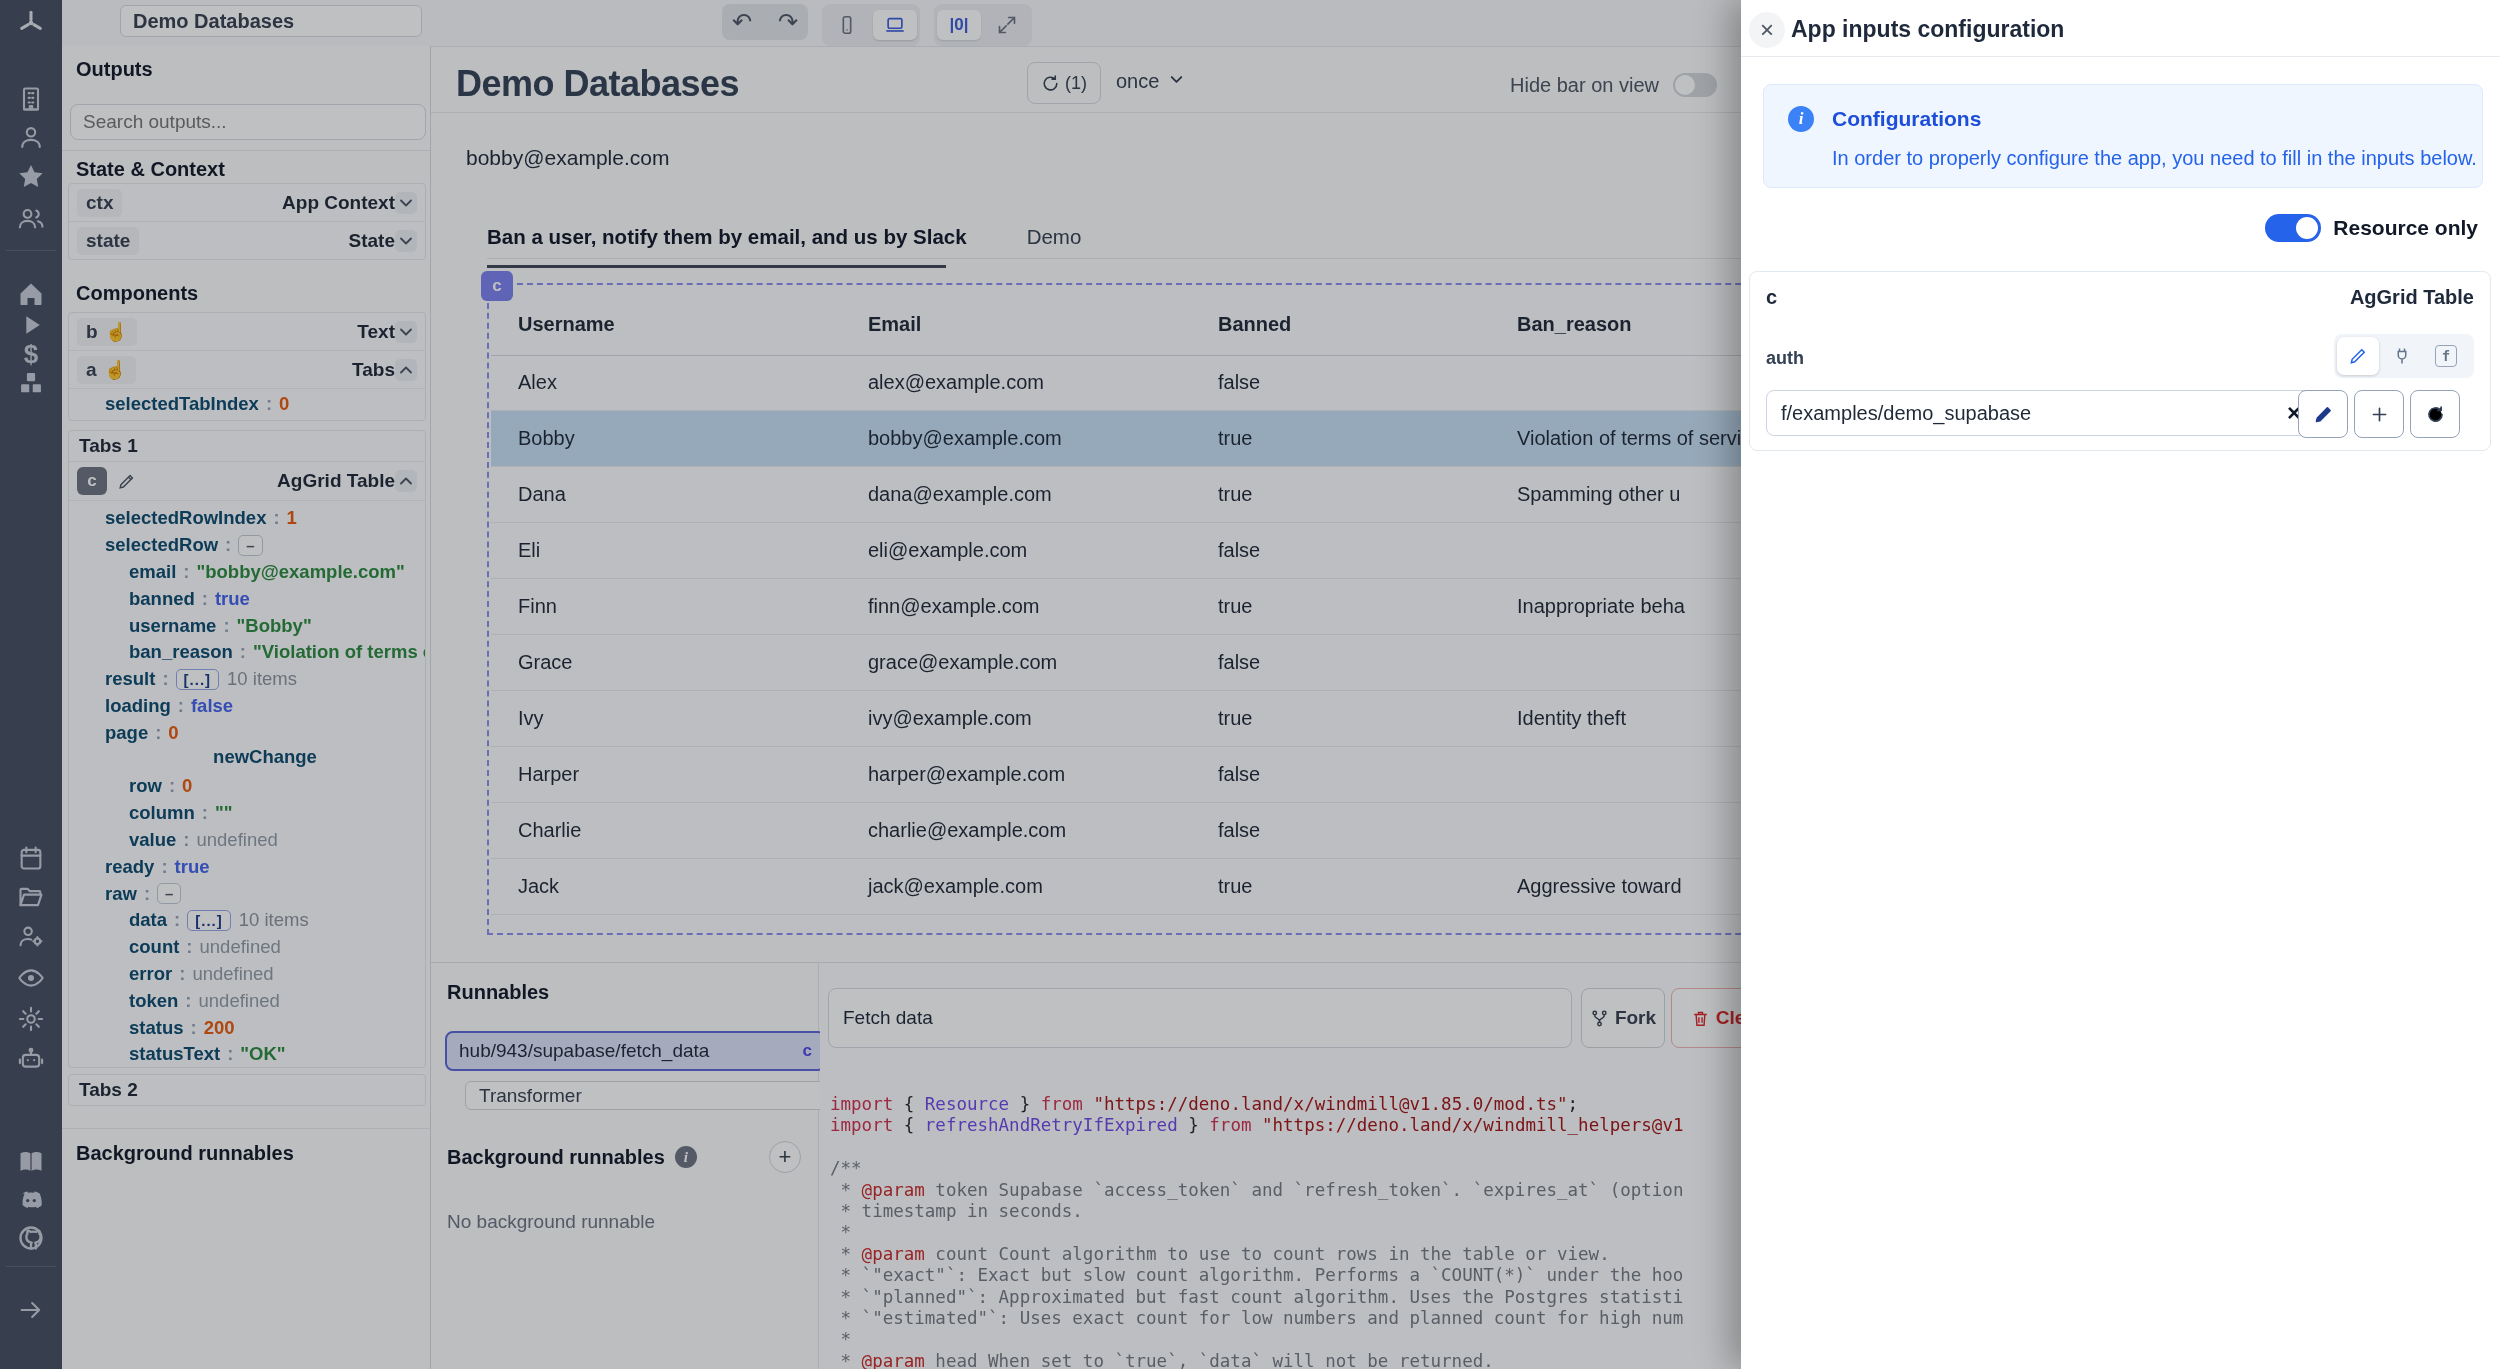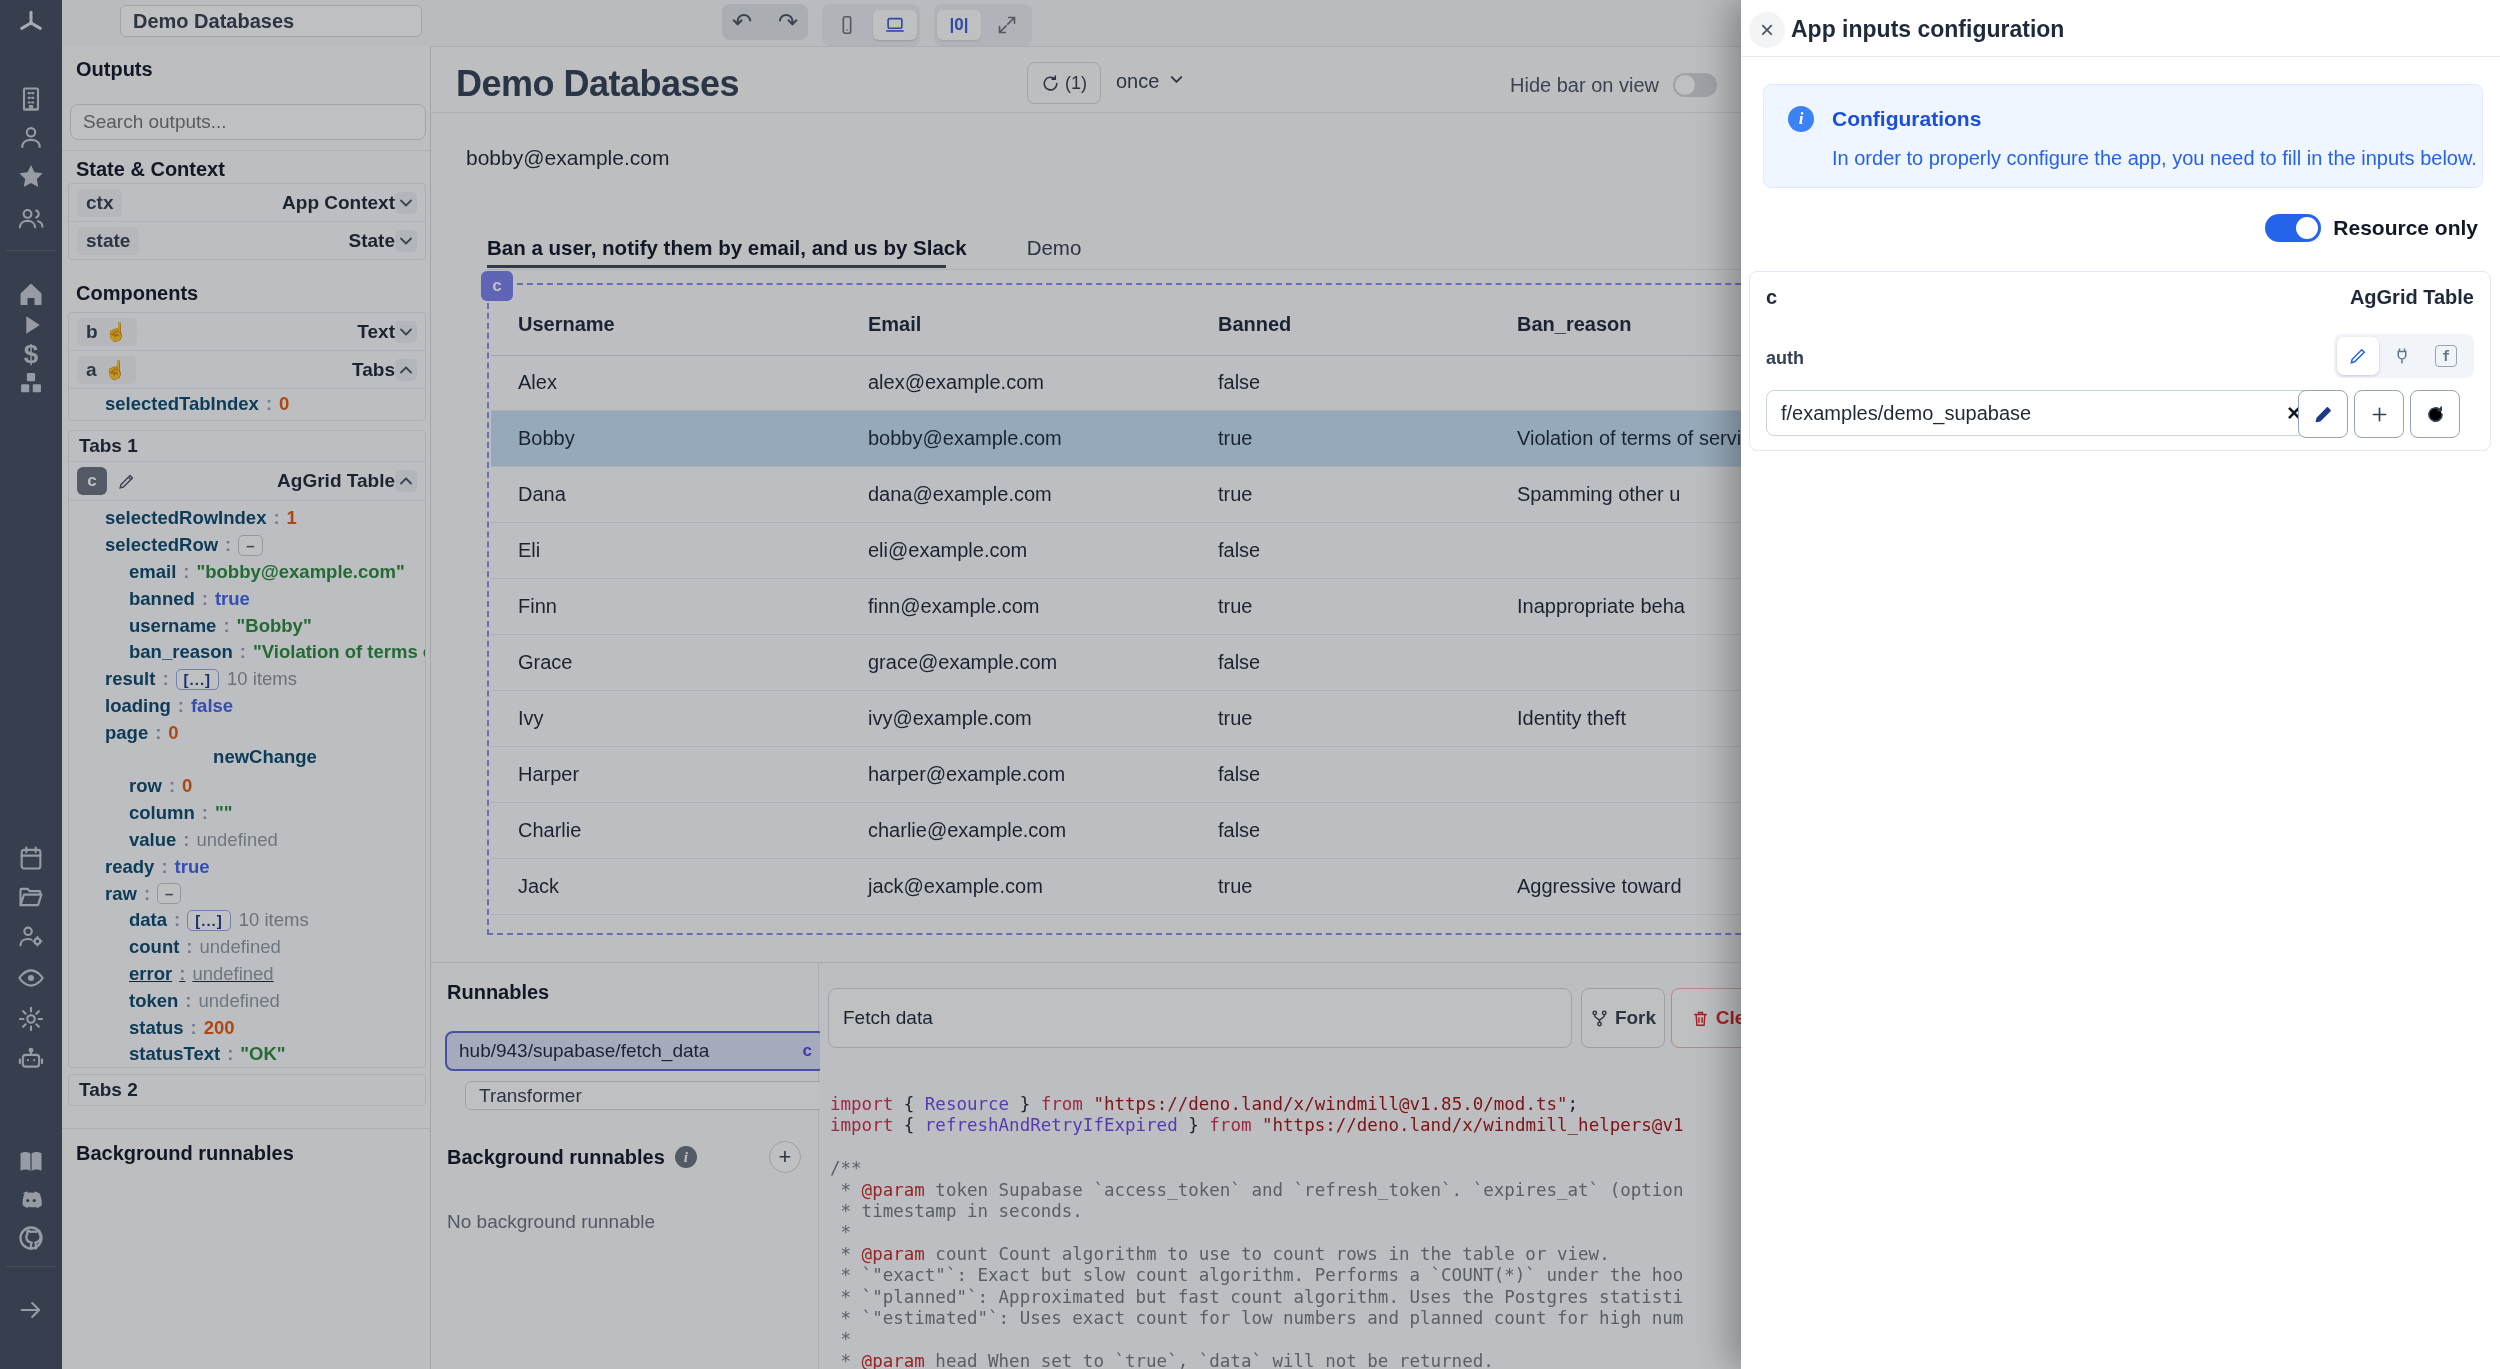--- a/index.html
+++ b/index.html
@@ -69,21 +69,21 @@
           display:flex;align-items:center;justify-content:center;gap:5px;font-size:18px;color:#374151;background:transparent;}
   .refbtn svg{width:19px;height:19px;stroke:#374151;stroke-width:2;fill:none;stroke-linecap:round;}
   .oncew{position:absolute;left:686px;top:24px;display:flex;align-items:flex-start;gap:8px;font-size:20px;color:#374151;}
   .oncew svg{width:19px;height:19px;stroke:#374151;stroke-width:2.4;fill:none;stroke-linecap:round;stroke-linejoin:round;}
   .hidebar{position:absolute;left:1080px;top:27px;display:flex;align-items:center;gap:14px;font-size:20px;color:#4b5563;}
   .toggle-off{width:44px;height:24px;border-radius:12px;background:#d3d7dc;position:relative;}
   .toggle-off::after{content:"";position:absolute;left:2px;top:2px;width:20px;height:20px;border-radius:50%;background:#fff;}
   .hdrdiv{position:absolute;left:0;top:66px;width:1330px;height:1px;background:#e6e8ec;}
   .btext{position:absolute;left:36px;top:100px;font-size:21px;color:#1f2937;}
 
-  .tabbar{position:absolute;left:57px;top:190px;width:1260px;height:33px;border-bottom:1px solid #e4e7ea;display:flex;gap:60px;}
+  .tabbar{position:absolute;left:57px;top:179px;width:1260px;height:33px;border-bottom:1px solid #e4e7ea;display:flex;gap:60px;}
   .tab1{font-size:20.5px;font-weight:700;color:#111827;}
   .tab2{font-size:20.5px;color:#374151;}
   .tabul{position:absolute;left:57px;top:219px;width:459px;height:3px;background:#3f4654;}
 
   .gridcomp{position:absolute;left:57px;top:237px;width:1400px;height:648px;border:2px dashed #8b8ff0;background:#fdfdfe;}
   .gbadge{position:absolute;left:51px;top:225px;width:32px;height:30px;background:#7c82ef;border-radius:6px;color:#fff;
           font-size:17px;font-weight:700;display:flex;align-items:center;justify-content:center;z-index:3;}
   .thead{position:absolute;left:2px;top:8px;width:1392px;height:62px;display:grid;grid-template-columns:350px 350px 300px 1fr;
          align-items:center;border-bottom:1.5px solid #d5d9de;font-weight:700;font-size:20px;color:#1f2937;}
   .thead div{padding-left:27px;}
@@ -476,21 +476,21 @@
             <span class="tk">data</span>
             <span class="tc">:</span>
             <span class="chip arr">[...]</span>
             <span class="ti">10 items</span>
           </div>
           <div class="trow" style="padding-left: 36px;">
             <span class="tk">count</span>
             <span class="tc">:</span>
             <span class="tv undefined">undefined</span>
           </div>
-          <div class="trow" style="padding-left: 36px; text-decoration: underline;">
+          <div class="trow" style="padding-left: 36px;">
             <span class="tk">error</span>
             <span class="tc">:</span>
             <span class="tv undefined">undefined</span>
           </div>
           <div class="trow" style="padding-left: 36px;">
             <span class="tk">token</span>
             <span class="tc">:</span>
             <span class="tv undefined">undefined</span>
           </div>
           <div class="trow" style="padding-left: 36px;">

